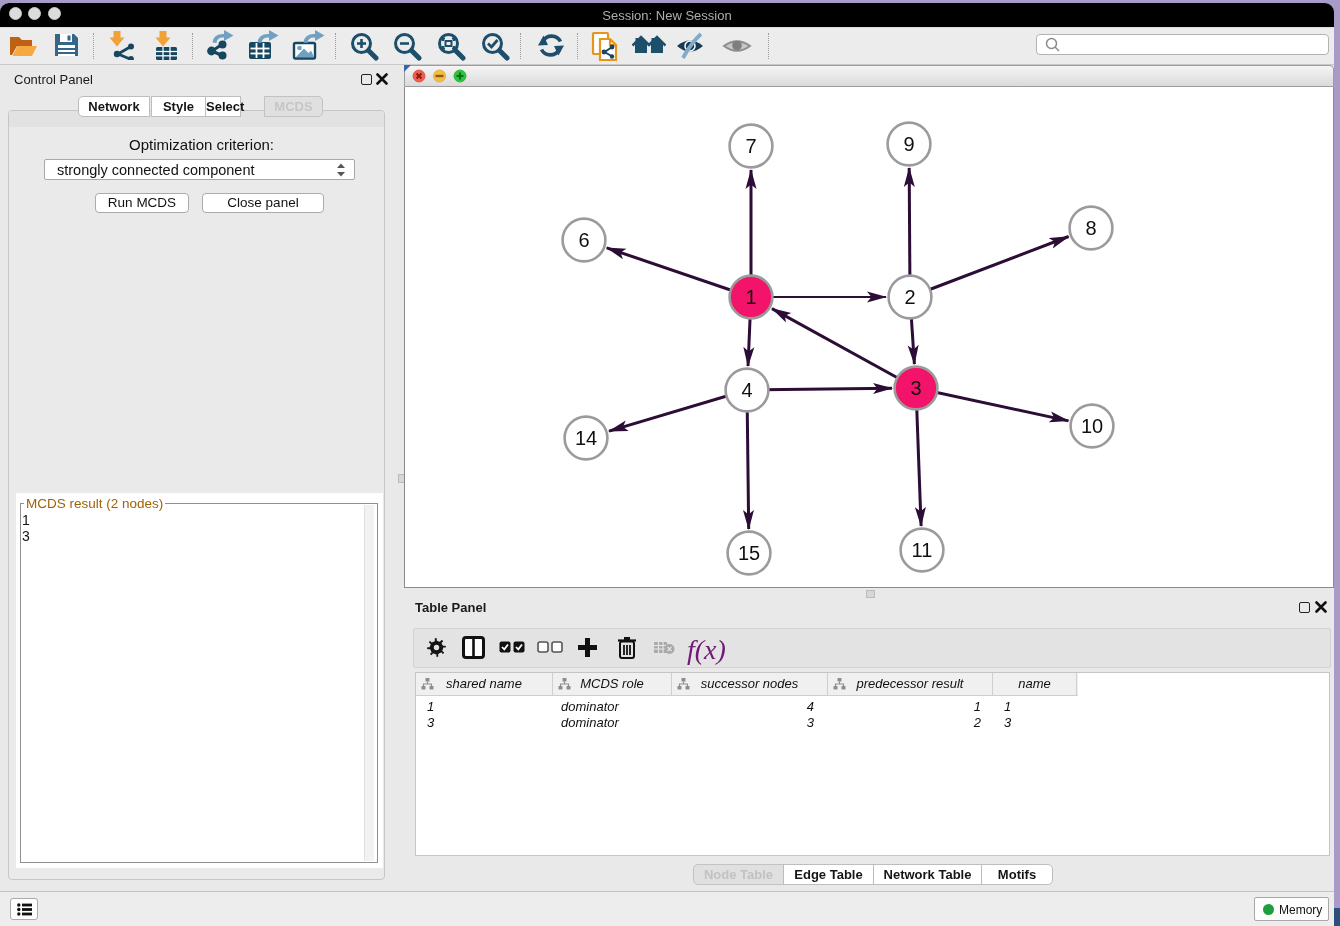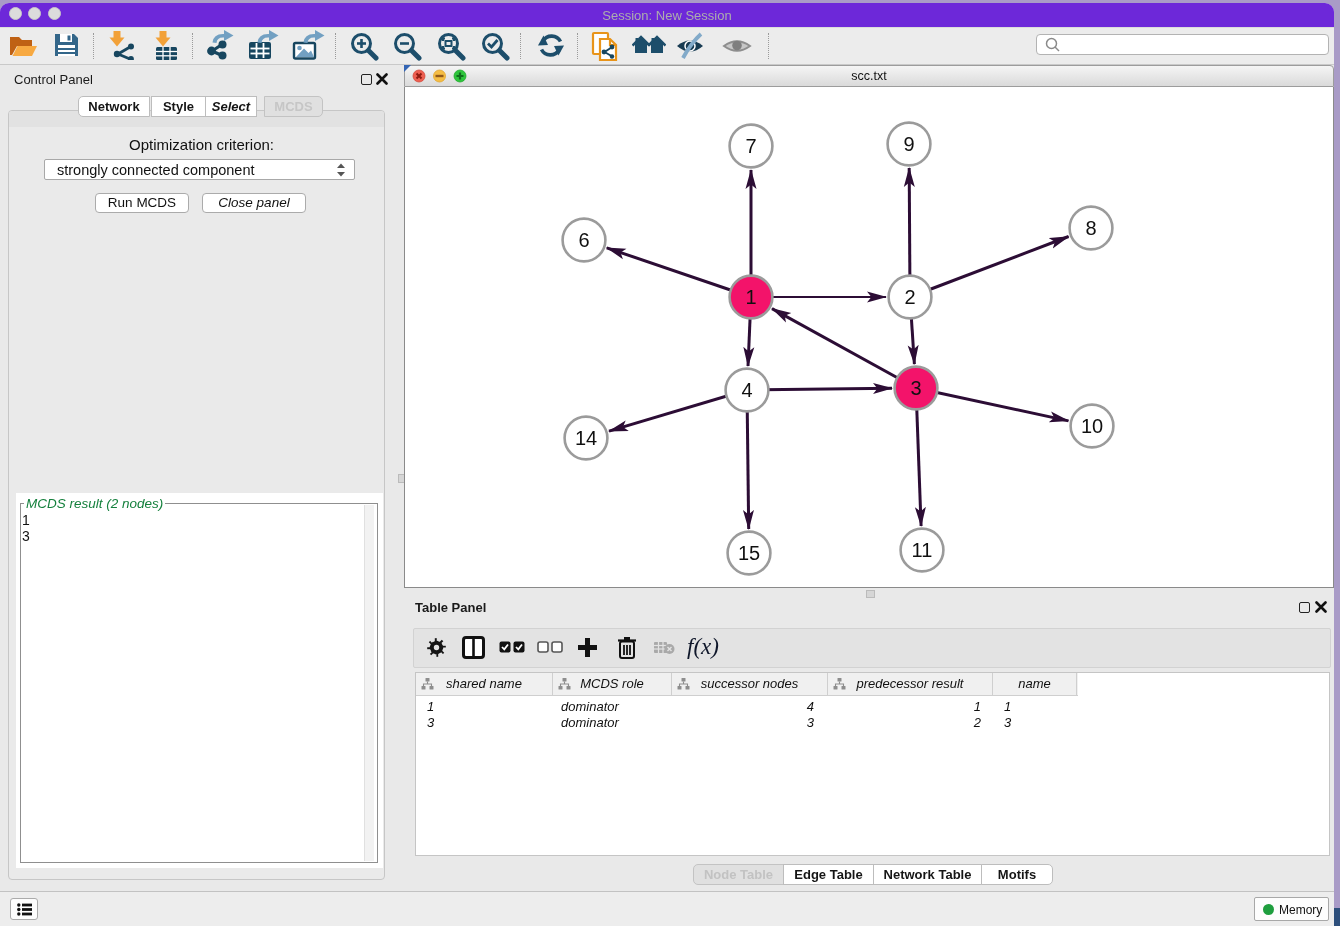--- a/index.html
+++ b/index.html
@@ -1,21 +1,21 @@
 <!DOCTYPE html>
 <html><head>
 <meta charset="utf-8">
 <style>
 html,body{margin:0;padding:0;}
 body{width:1340px;height:926px;background:#a99bc7;overflow:hidden;position:relative;
      font-family:"Liberation Sans",sans-serif;}
 .abs{position:absolute;}
 #app{position:absolute;left:0;top:3px;width:1334px;height:923px;background:#e9e9e9;
      border-radius:9px 9px 0 0;}
-#titlebar{position:absolute;left:0;top:3px;width:1334px;height:24px;background:#6d28d9;
+#titlebar{position:absolute;left:0;top:3px;width:1334px;height:24px;background:#000000;
      border-radius:9px 9px 0 0;border-bottom:1px solid #dcdcdc;}
 .tl{position:absolute;width:13px;height:13px;border-radius:50%;
     background:#dcdcdc;border:1px solid #c8c8c8;box-sizing:border-box;top:4px;}
 #wintitle{position:absolute;top:5px;left:0;width:1334px;text-align:center;
     font-size:13px;color:#adadad;}
 #toolbar{position:absolute;left:0;top:28px;width:1334px;height:36px;background:#ececec;
     border-bottom:1px solid #c9c9c9;}
 .tsep{position:absolute;height:26px;width:0;border-left:1px dotted #9a9a9a;top:33px;}
 .ticon{position:absolute;top:31px;}
 #searchbox{position:absolute;left:1036px;top:34px;width:293px;height:21px;background:#fff;
@@ -33,21 +33,21 @@
 #dropdown{position:absolute;left:44px;top:159px;width:311px;height:21px;background:#fff;
    border:1px solid #a8a8a8;border-radius:2px;box-sizing:border-box;}
 #dropdown span{position:absolute;left:12px;top:2px;font-size:14.5px;color:#111;}
 .btn{position:absolute;top:193px;height:20px;background:#fff;border:1px solid #ababab;
    border-radius:4px;box-sizing:border-box;font-size:13.5px;color:#111;
    text-align:center;line-height:18px;}
 #resultbox{position:absolute;left:16px;top:493px;width:367px;height:375px;background:#fff;}
 #resultborder{position:absolute;left:20px;top:503px;width:358px;height:360px;
    border:1px solid #8f8f8f;box-sizing:border-box;}
 #resulttitle{position:absolute;left:24px;top:496px;background:#fff;padding:0 2px;
-   font-size:13.5px;color:#15803d;font-style:italic;}
+   font-size:13.5px;color:#a16207;}
 #resultsb{position:absolute;left:364px;top:505px;width:9px;height:356px;background:#f2f2f2;
    border-left:1px solid #e0e0e0;}
 .resline{position:absolute;left:22px;font-size:14px;color:#111;}
 
 #nettitle{position:absolute;left:404px;top:65px;width:930px;height:22px;
    background:linear-gradient(#f5f5f5,#dadada);border:1px solid #9c9c9c;
    border-radius:4px 4px 0 0;box-sizing:border-box;}
 #nettext{position:absolute;left:0;top:3px;width:100%;text-align:center;font-size:12.5px;color:#111;}
 #netcanvas{position:absolute;left:404px;top:87px;width:930px;height:501px;background:#fff;
    border:1px solid #8a8a8a;border-top:none;box-sizing:border-box;}
@@ -248,52 +248,51 @@
   <div class="abs" style="left:361px;top:74px;width:9px;height:9px;border:1.6px solid #222;border-radius:2px;"></div>
   <svg class="abs" style="left:376px;top:73px;" width="12" height="12" viewBox="0 0 12 12">
     <path d="M1.5 1.5 L10.5 10.5 M10.5 1.5 L1.5 10.5" stroke="#111" stroke-width="2.6" stroke-linecap="round"></path>
   </svg>
 </div>
 <div id="cp-panel">
     <div style="position:absolute;left:0;top:0;width:100%;height:16px;background:#e2e2e2;border-radius:3px 3px 0 0;"></div>
   </div>
 <div class="tab" style="left:78px;width:72px;border-radius:5px 0 0 5px;">Network</div>
 <div class="tab" style="left:151px;width:55px;">Style</div>
-<div class="tab" style="left:205px;width:52px;font-style:italic;">Select</div>
+<div class="tab" style="left:205px;width:36px;">Select</div>
 <div class="tab" style="left:264px;width:59px;border-radius:0 5px 5px 0;background:#e0e0e0;color:#c6c6c6;border-color:#c3c3c3;">MCDS</div>
 <div id="opt-label">Optimization criterion:</div>
 <div id="dropdown">
     <span>strongly connected component</span>
   <svg width="10" height="14" style="position:absolute;right:8px;top:3px;">
     <path d="M1 5 L5 0.5 L9 5 Z" fill="#555"></path>
       <path d="M1 9 L5 13.5 L9 9 Z" fill="#555"></path>
   </svg>
 </div>
 <div class="btn" style="left:95px;width:94px;">Run MCDS</div>
-<div class="btn" style="left:202px;width:104px;font-style:italic;">Close panel</div>
+<div class="btn" style="left:202px;width:122px;">Close panel</div>
 <div id="resultbox"></div>
 <div id="resultborder"></div>
 <div id="resultsb"></div>
 <div id="resulttitle">MCDS result (2 nodes)</div>
 <div class="resline" style="top:512px;">1</div>
 <div class="resline" style="top:528px;">3</div>
 
 <div class="abs" style="left:398px;top:474px;width:6px;height:7px;background:#d6d6d6;border:1px solid #bbb;"></div>
 <div class="abs" style="left:866px;top:590px;width:7px;height:6px;background:#d6d6d6;border:1px solid #bbb;"></div>
 
 <div id="nettitle">
   <svg style="position:absolute;left:7px;top:3px;" width="60" height="14" viewBox="0 0 60 14">
     <circle cx="7" cy="7" r="6" fill="#ee5f51" stroke="#d24b3e" stroke-width="0.8"></circle>
     <path d="M4.5 4.5 L9.5 9.5 M9.5 4.5 L4.5 9.5" stroke="#8e1a10" stroke-width="2"></path>
     <circle cx="27.5" cy="7" r="6" fill="#f5bd44" stroke="#dfa52f" stroke-width="0.8"></circle>
     <rect x="23.5" y="5.8" width="8" height="2.4" fill="#90591b"></rect>
     <circle cx="48" cy="7" r="6" fill="#2ec53c" stroke="#1fa82d" stroke-width="0.8"></circle>
     <path d="M44.5 7 h7 M48 3.5 v7" stroke="#0e6e1c" stroke-width="2.2"></path>
   </svg>
-  <div id="nettext">scc.txt</div>
 </div>
 <div id="netcanvas"></div>
 <svg class="abs" style="left:404px;top:65px;" width="7" height="7">
     <path d="M0 0 H7 L0 7 Z" fill="#3465b4"></path>
   </svg>
 <svg id="graph" style="position:absolute;left:405px;top:87px;" width="928" height="500" viewBox="405 87 928 500">
   <defs>
     <marker id="ah" markerUnits="userSpaceOnUse" markerWidth="24" markerHeight="16" refX="19" refY="6.5" orient="auto">
       <path d="M0,1 L20,6.5 L0,12 L4.4,6.5 Z" fill="#2c0d35"></path>
     </marker>
@@ -406,21 +405,21 @@
     <g stroke="#e3e3e3" stroke-width="1.2">
       <line x1="0" y1="4.5" x2="13" y2="4.5"></line>
         <line x1="0" y1="8" x2="13" y2="8"></line>
       <line x1="4.5" y1="1" x2="4.5" y2="12"></line>
         <line x1="9" y1="1" x2="9" y2="12"></line>
     </g>
     <circle cx="15.5" cy="8" r="5" fill="#a9a9a9"></circle>
     <path d="M13.5 6 L17.5 10 M17.5 6 L13.5 10" stroke="#e3e3e3" stroke-width="1.4"></path>
   </svg>
 
-  <div class="abs" style="left:687px;top:634px;width:40px;font-family:'Liberation Serif',serif;font-style:italic;font-size:23px;color:#0f172a;">f(x)</div>
+  <div class="abs" style="left:687px;top:634px;width:40px;font-family:'Liberation Serif',serif;font-style:italic;font-size:28px;color:#701a75;">f(x)</div>
 </div>
 <div id="tp-table">
   <div id="tp-header">
     <div class="hcell" style="left:0;width:137px;">
         <svg class="hicon" width="13" height="12" viewBox="0 0 13 12">
           <g fill="#8d8d8d">
             <rect x="4.5" y="0" width="4" height="3.4" rx="0.5"></rect>
             <rect x="0.5" y="8" width="4" height="3.4" rx="0.5"></rect>
             <rect x="8.5" y="8" width="4" height="3.4" rx="0.5"></rect>
           </g>

